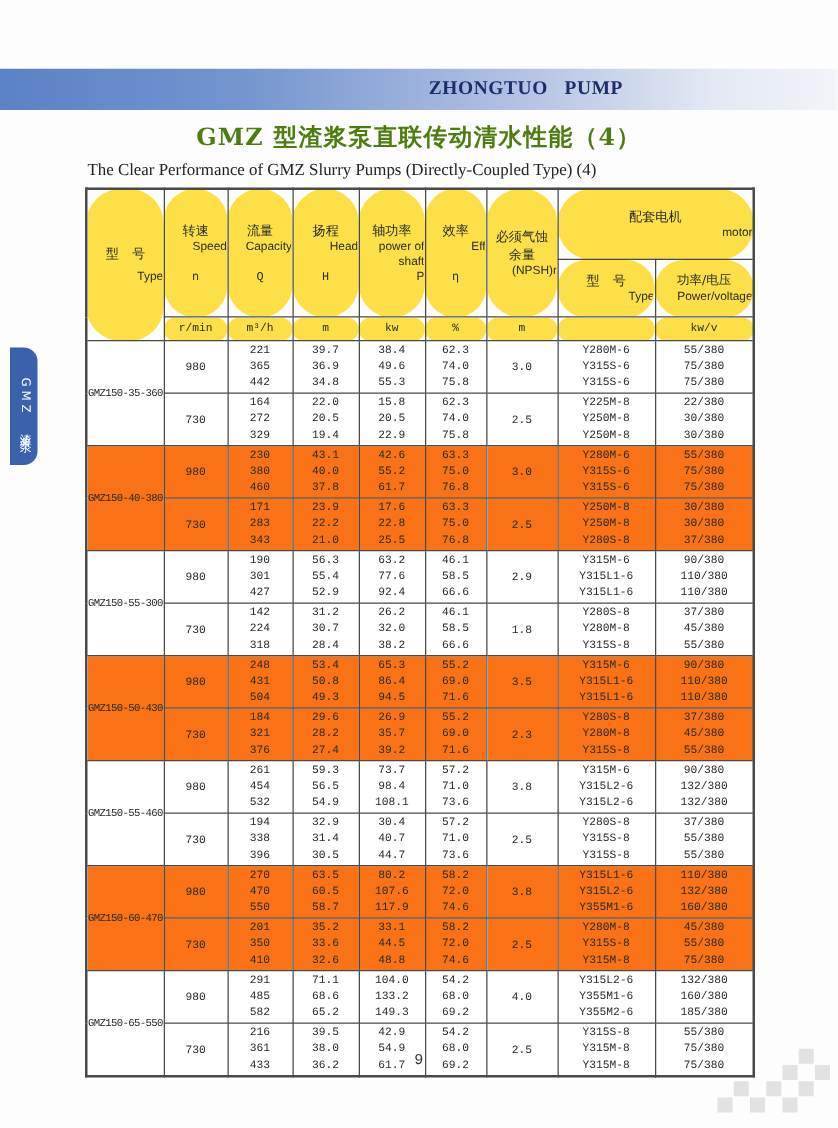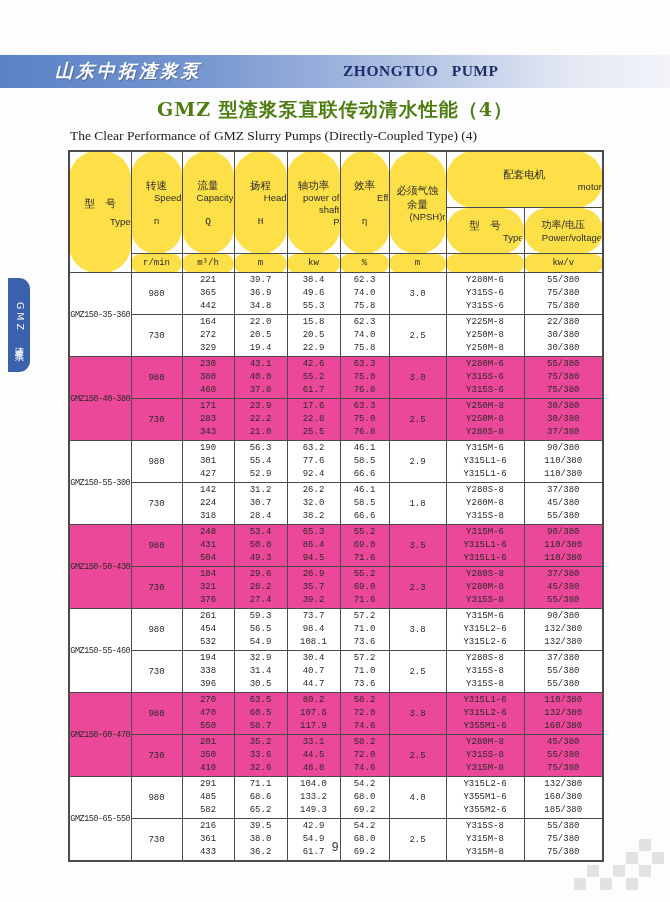--- a/index.html
+++ b/index.html
@@ -50,36 +50,35 @@
   table.spec th,table.spec td{
     border:1px solid #4a4a4a;padding:0;text-align:center;vertical-align:middle;
     overflow:hidden;
   }
   thead th{background:#fde047;font-weight:normal;border-radius:28px;}
   .h-zh{font-family:"DejaVu Sans",sans-serif;font-size:10.5px;line-height:14px;}
   .h-en{font-family:Liberation Sans, sans-serif;font-size:9.5px;line-height:12px;text-align:right;}
   .h-sym{font-family:"Liberation Mono",monospace;font-size:9.5px;margin-top:12px;line-height:12px;}
   .units-row th{height:18px;font-size:9px;}
   tbody td{height:41px;background:#ffffff;}
-  tbody tr.shaded td{background:#ec4899;}
+  tbody tr.shaded td{background:#f97316;}
   .v3 div{line-height:13px;}
   .type-cell{font-size:8.5px;letter-spacing:-0.5px;}
   
   .page-number{
     position:absolute;left:0;top:841px;width:670px;text-align:center;
     font-family:"Liberation Mono",monospace;font-size:12px;color:#333;
   }
   .checkerboard{position:absolute;left:0;top:0;width:670px;height:902px;pointer-events:none;}
   .checkerboard .sq{position:absolute;width:12px;height:12px;background:#e2e2e2;}
 </style>
 </head>
 <body>
 
 <div class="brandbar">
-  <div class="brand-logo">山东中拓渣浆泵</div>
   <div class="brand-name">ZHONGTUO  PUMP</div>
 </div>
 
 <div class="title">GMZ 型渣浆泵直联传动清水性能（4）</div>
 <div class="subtitle">The Clear Performance of GMZ Slurry Pumps (Directly-Coupled Type) (4)</div>
 
 <div class="side-tab">GMZ 渣浆泵</div>
 
 <table class="spec">
   <colgroup>

